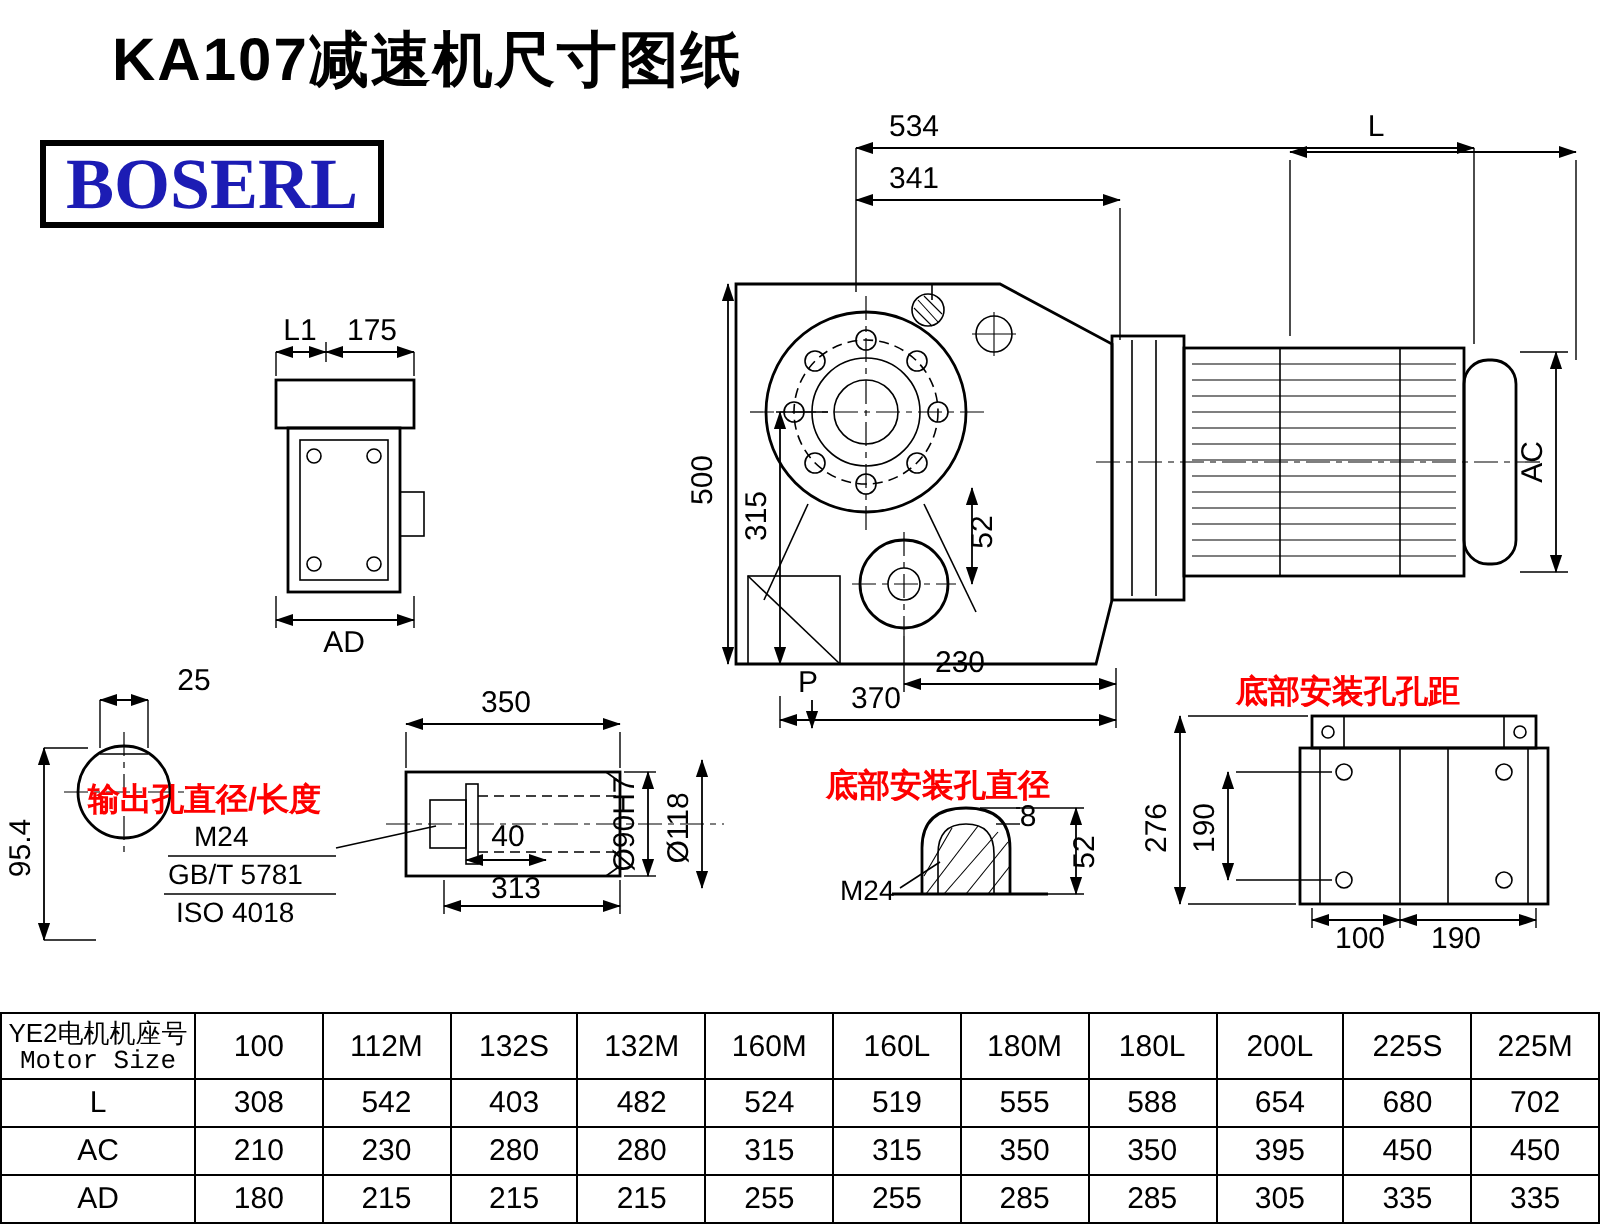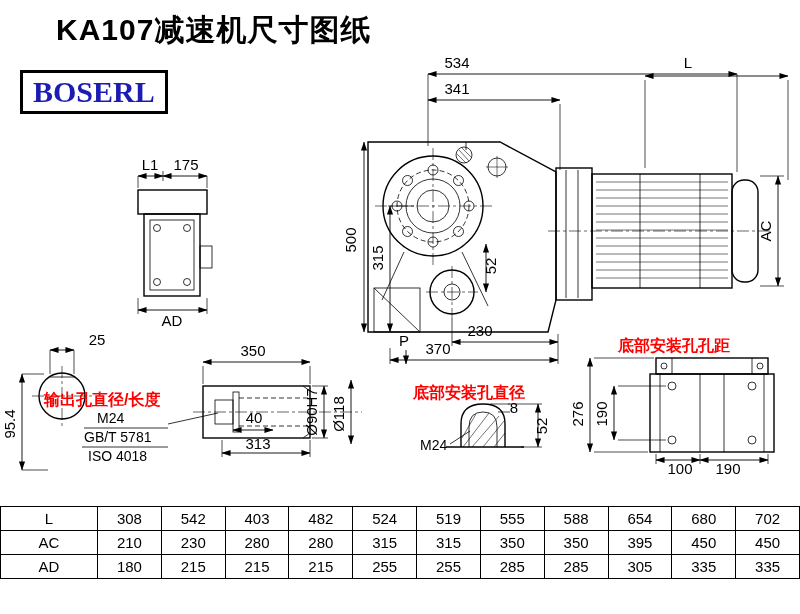--- a/index.html
+++ b/index.html
@@ -2,21 +2,21 @@
 <html><head>
 <meta charset="utf-8">
 <style>
   html,body{margin:0;padding:0;background:#fff;}
   body{width:800px;height:614px;position:relative;overflow:hidden;
        font-family:"Liberation Sans",sans-serif;}
   .title{position:absolute;left:22px;top:10px;font-weight:bold;font-size:30px;
          color:#000;letter-spacing:1px;z-index:5;margin-left:34px;}
   .logo{position:absolute;left:20px;top:70px;border:3px solid #000;
         padding:0 10px;font-family:"Liberation Serif",serif;font-weight:bold;
-        font-size:30px;color:#1c1cb4;z-index:5;line-height:38px;}
+        font-size:36px;color:#1c1cb4;z-index:5;line-height:38px;}
   svg{position:absolute;left:0;top:0;}
   svg .o{stroke:#000;stroke-width:1.4;fill:none;}
   svg .t{stroke:#000;stroke-width:0.8;fill:none;}
   svg .fin{stroke:#000;stroke-width:0.55;}
   svg .dim{stroke:#000;stroke-width:0.9;fill:none;}
   svg .ext{stroke:#000;stroke-width:0.7;}
   svg .cl{stroke:#000;stroke-width:0.6;stroke-dasharray:12 3 3 3;fill:none;}
   svg .hid{stroke:#000;stroke-width:0.8;stroke-dasharray:5 3;fill:none;}
   svg text.d{font:15px "Liberation Sans",sans-serif;fill:#000;text-anchor:middle;}
   svg text.s{font:14px "Liberation Sans",sans-serif;fill:#000;}
@@ -292,20 +292,37 @@
       <col>
       <col>
       <col>
       <col>
       <col>
       <col>
       <col>
       <col>
   </colgroup>
   <tbody>
+      <tr class="hd">
+    <th>
+      <span class="cn">YE2电机机座号</span>
+      <span class="en">Motor Size</span>
+    </th>
+    <th>100</th>
+    <th>112M</th>
+    <th>132S</th>
+    <th>132M</th>
+    <th>160M</th>
+    <th>160L</th>
+    <th>180M</th>
+    <th>180L</th>
+    <th>200L</th>
+    <th>225S</th>
+    <th>225M</th>
+  </tr>
   <tr class="rw">
     <td>L</td>
     <td>308</td>
     <td>542</td>
     <td>403</td>
     <td>482</td>
     <td>524</td>
     <td>519</td>
     <td>555</td>
     <td>588</td>

